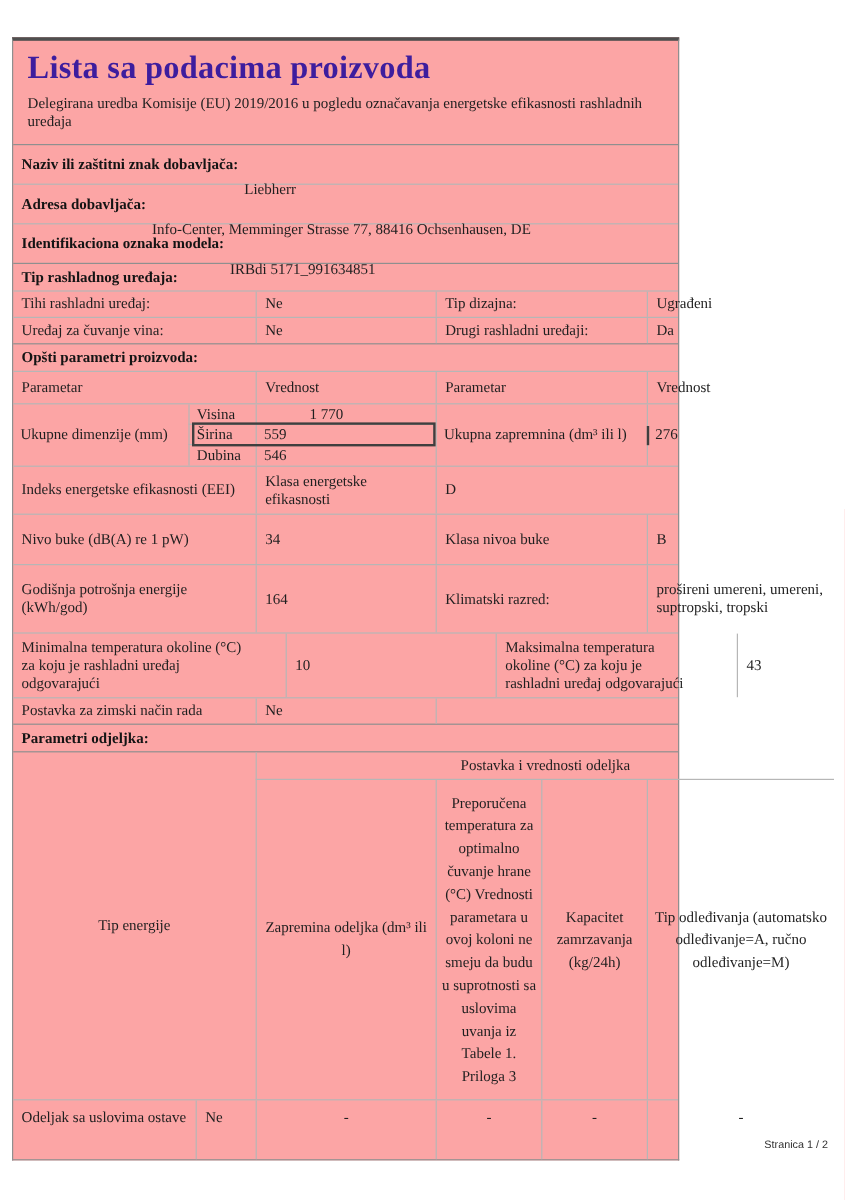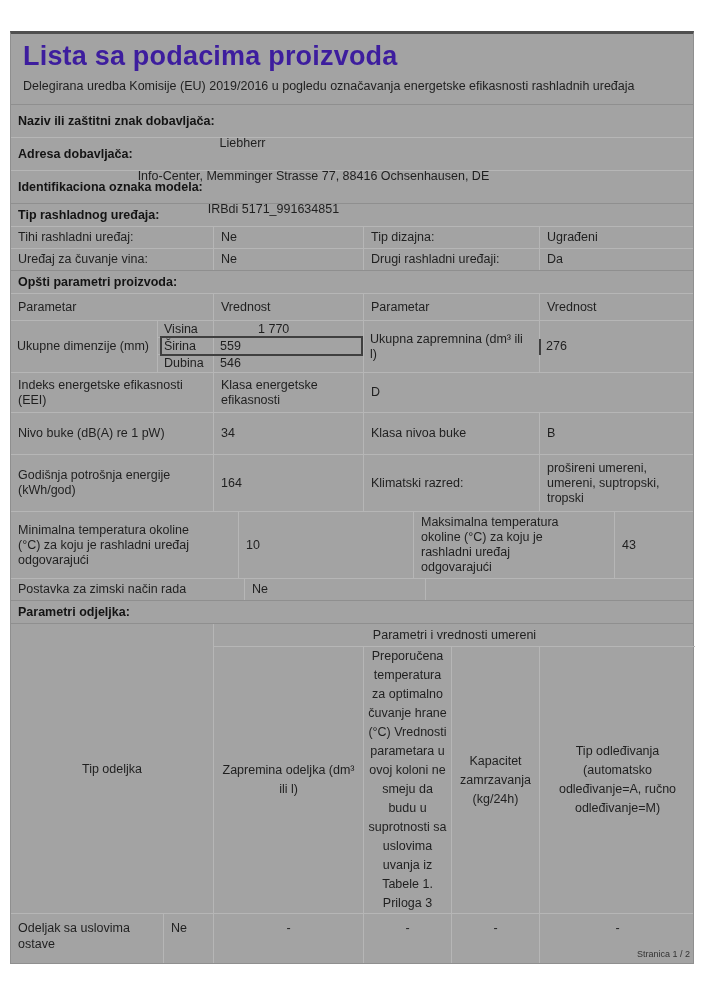--- a/index.html
+++ b/index.html
@@ -6,24 +6,25 @@
   html,body { margin:0; padding:0; }
   body {
     width:704px; height:1000px;
     background:#ffffff;
     font-family:"Liberation Sans", sans-serif;
     color:#1f1f1f;
     font-size:12.5px;
     position:relative;
   }
   .doc {
-    position:absolute; left:10px; top:31px; width:684px;
+    position:absolute; left:10px; top:31px; width:556px;
     border:1px solid #8f8f8f;
     border-top:3px solid #4f4f4f;
-    background:#a3a3a3;
+    background:#fca5a5;
+    font-family:Liberation Serif, serif;
   }
   
   .title-block { padding:7px 12px 11px 12px; }
   .title {
     font-size:27px; font-weight:bold; color:#3d1d9e;
     line-height:1.15; letter-spacing:0.2px;
   }
   .subtitle { margin-top:7px; font-size:12.5px; color:#1f1f1f; }
   
   .sep-light { border-top:1px solid #b6b6b6; }
@@ -45,21 +46,21 @@
   }
   .g4 .c + .c { border-left:1px solid #b6b6b6; }
   .r22 { min-height:22px; }
   .r27 { min-height:27px; }
   .r40 { min-height:40px; }
   .r42 { min-height:42px; }
   .r57 { min-height:57px; }
   .r54 { min-height:54px;gap:25px; }
   .r21 { min-height:21px; }
   
-  .g4.winter { grid-template-columns:202px 150px 332px;gap:31px; }
+  .g4.winter { grid-template-columns:202px 150px 332px; }
   
   .dims {
     display:grid;
     grid-template-columns:146px 56px 150px 176px 156px;
     grid-template-rows:17px 17px 17px;
     position:relative;
   }
   .dims .cell { padding:0 6px; display:flex; align-items:center; line-height:15px; }
   .dims .main-lbl { grid-column:1; grid-row:1/4; align-items:center; }
   .dims .sub-name { border-left:1px solid #b6b6b6; }
@@ -206,22 +207,22 @@
 
   <div class="g4 winter r21 sep-light">
     <div class="c">Postavka za zimski način rada</div>
     <div class="c">Ne</div>
     <div class="c"></div>
   </div>
 
   <div class="shead sep-mid">Parametri odjeljka:</div>
 
   <div class="comp sep-mid">
-    <div class="tip-cell">Tip odeljka</div>
-    <div class="span-head">Parametri i vrednosti umereni</div>
+    <div class="tip-cell">Tip energije</div>
+    <div class="span-head">Postavka i vrednosti odeljka</div>
     <div class="h" style="grid-column:2;">Zapremina odeljka (dm³ ili l)</div>
     <div class="h" style="grid-column:3;">Preporučena temperatura za optimalno čuvanje hrane (°C) Vrednosti parametara u ovoj koloni ne smeju da budu u suprotnosti sa uslovima uvanja iz Tabele 1. Priloga 3</div>
     <div class="h" style="grid-column:4;">Kapacitet zamrzavanja (kg/24h)</div>
     <div class="h" style="grid-column:5;">Tip odleđivanja (automatsko odleđivanje=A, ručno odleđivanje=M)</div>
   </div>
 
   <div class="comp-data sep-light">
     <div class="c">Odeljak sa uslovima ostave</div>
     <div class="c">Ne</div>
     <div class="c dash">-</div>

